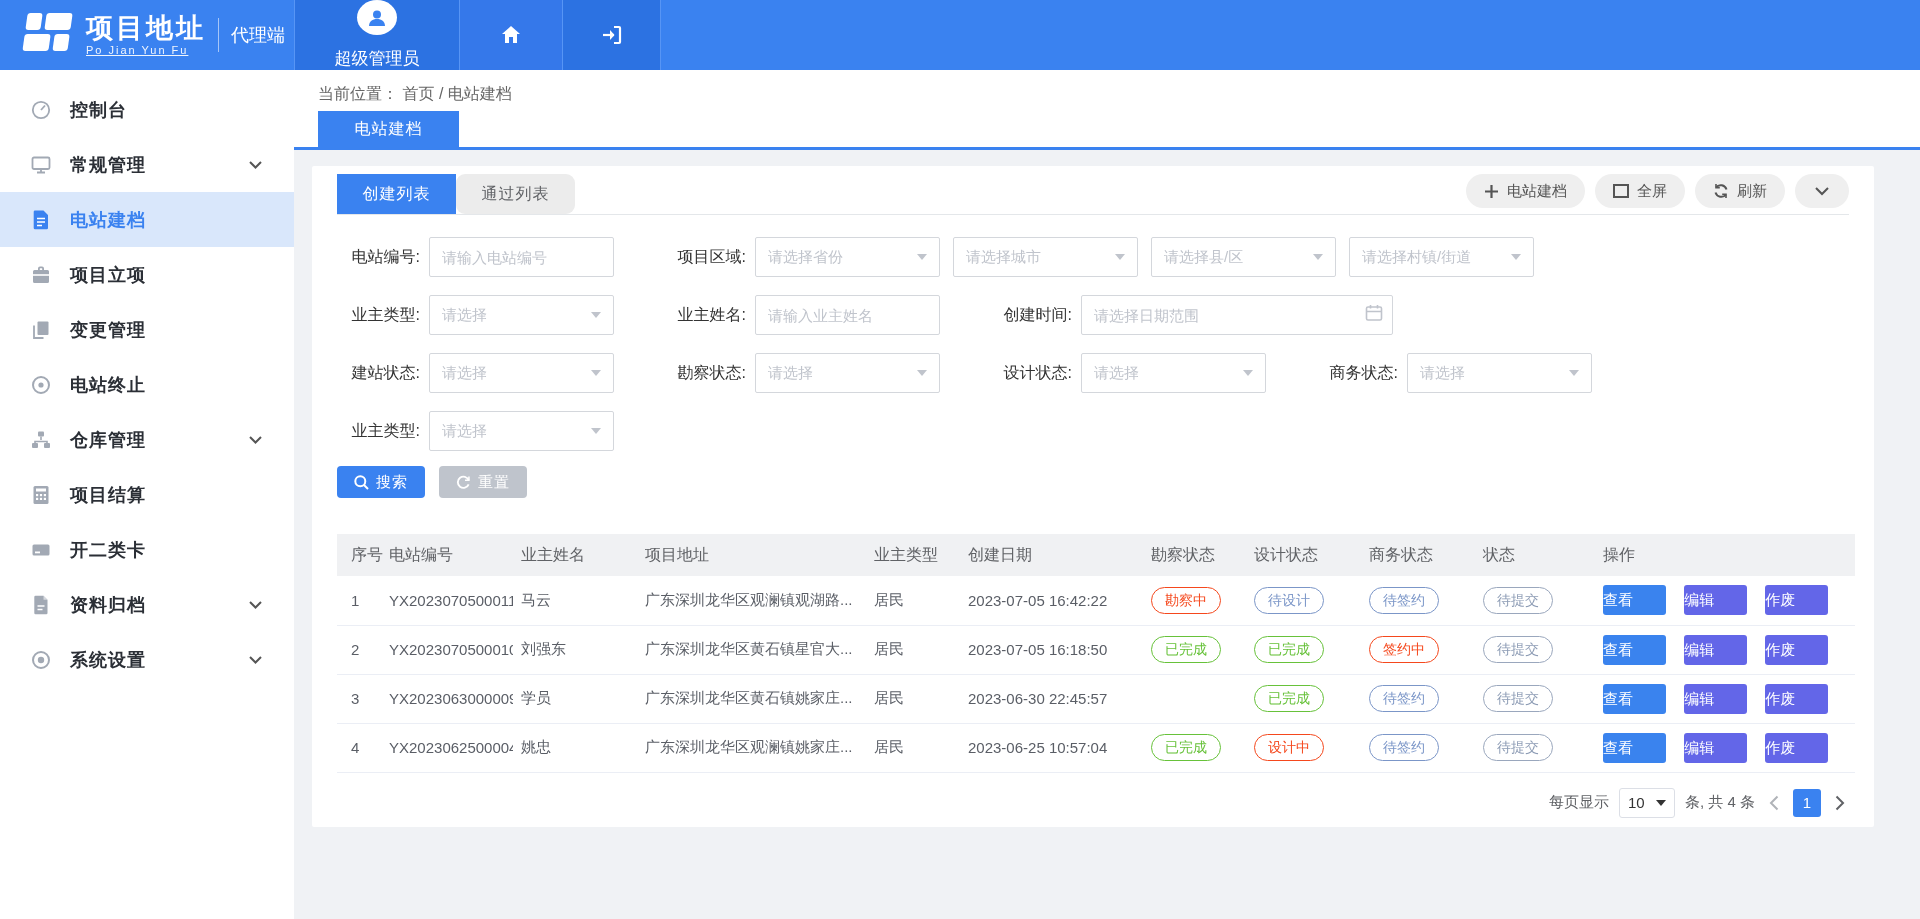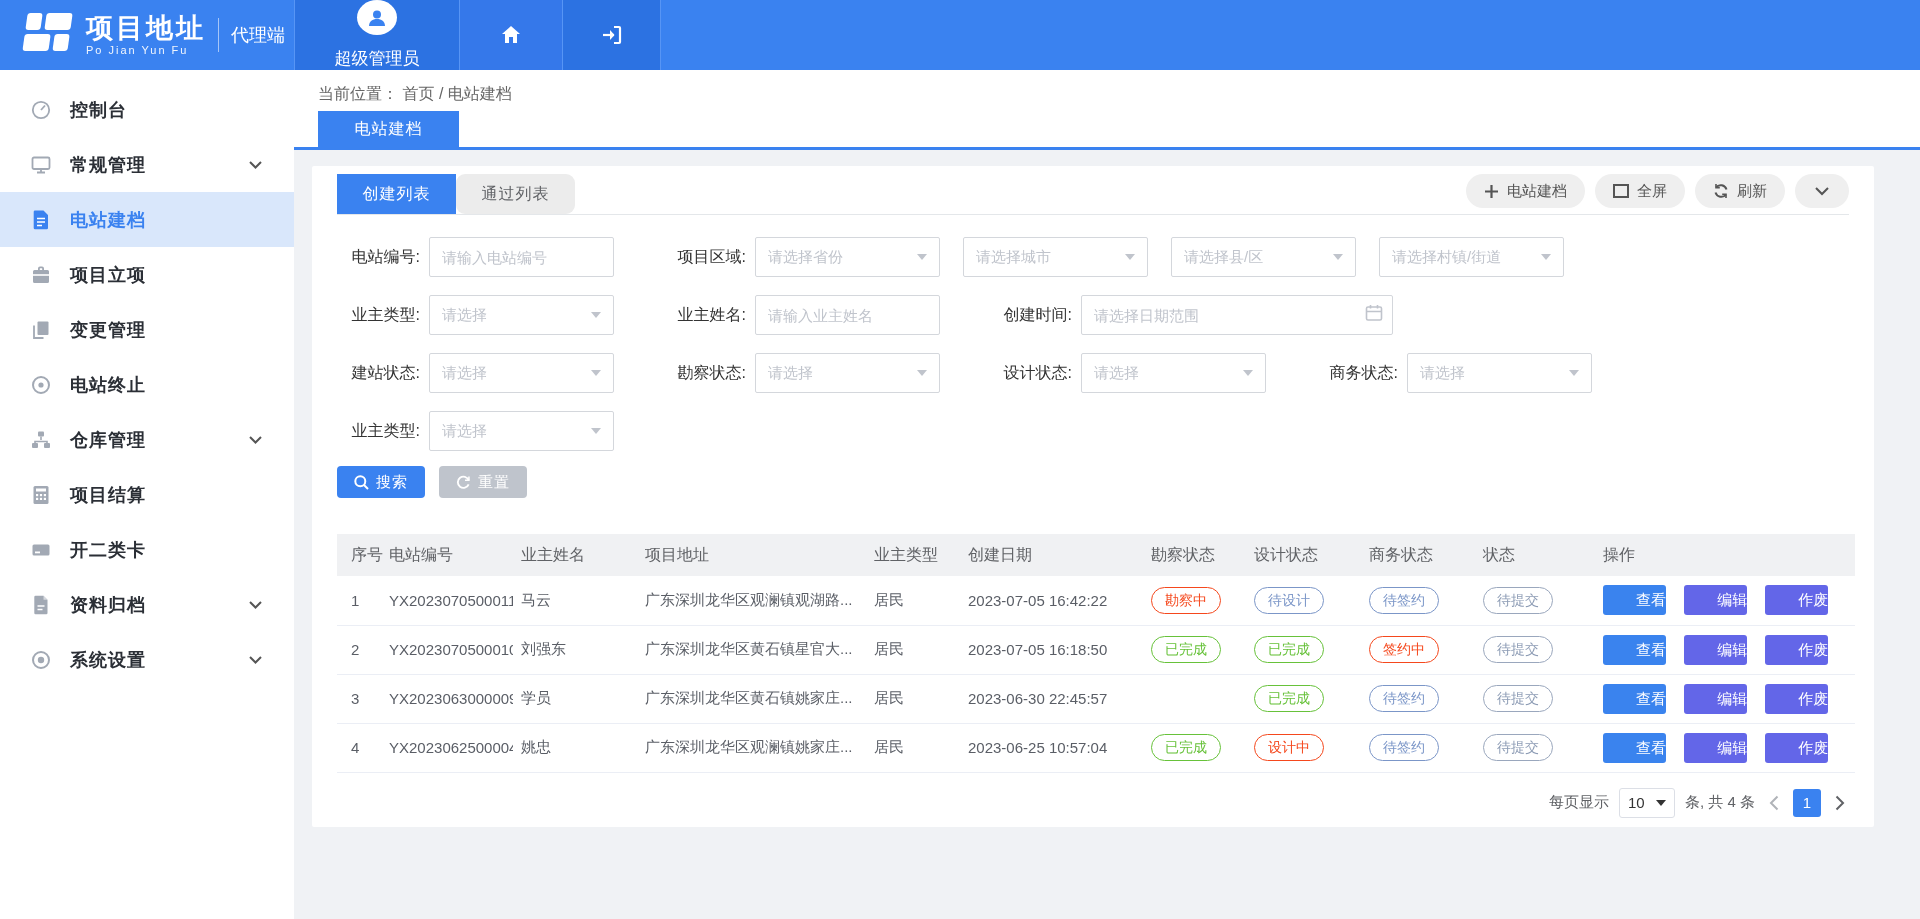--- a/index.html
+++ b/index.html
@@ -4,21 +4,21 @@
 <style>
   * { box-sizing: border-box; margin: 0; padding: 0; }
   html,body { width:1920px; height:919px; overflow:hidden;
     font-family:"Liberation Sans","DejaVu Sans",sans-serif; background:#f0f2f5; color:#333; }
 
   
   .hdr { position:absolute; top:0; left:0; width:1920px; height:70px; background:#3a82f0; display:flex; align-items:stretch; color:#fff; z-index:10; }
   .logo-block { width:294px; display:flex; align-items:center; padding-left:22px; }
   .logo-mark { margin-right:12px; flex:none; }
   .logo-txt .cn { font-size:27px; font-weight:bold; letter-spacing:3px; line-height:1.1; }
-  .logo-txt .en { font-size:11px; letter-spacing:2px; opacity:.92; }
+  .logo-txt .en { font-size:11px; letter-spacing:2px; opacity:.92;text-decoration:underline; }
   .portal { display:flex; align-items:center; border-left:1px solid rgba(255,255,255,.55); padding-left:12px; margin-left:12px; font-size:18px; height:34px; }
   .hdr-block { display:flex; align-items:center; justify-content:center; gap:12px; font-size:17px;flex-direction:column; }
   .hdr-user { width:165px; background:#2c72e2; border-left:1px solid #5795f5; }
   .hdr-home { width:103px; background:#3578ea; border-left:1px solid #5795f5; }
   .hdr-logout { width:99px; background:#2c72e2; border-left:1px solid #5795f5; border-right:1px solid #5795f5; }
   .avatar { width:40px; height:40px; border-radius:50%; background:#fff; display:flex; align-items:center; justify-content:center; }
   .hdr-right { margin-left:auto; display:flex; align-items:center; gap:44px; padding-right:34px; }
   .hdr-nav { display:flex; align-items:center; gap:10px; cursor:pointer; font-size:17px; }
   .circ { width:40px; height:40px; border-radius:50%; background:#fff; display:flex; align-items:center; justify-content:center; }
 
@@ -52,41 +52,41 @@
   
   .filters { padding-top:22px; }
   .f-row { display:flex; align-items:center; height:40px; margin-bottom:18px; }
   .f-label { width:83px; text-align:right; margin-right:9px; font-size:16px; color:#333; flex:none; white-space:nowrap; }
   .f-input { width:185px; height:40px; border:1px solid #d4d7dc; border-radius:2px; padding:0 12px; font-size:15px; color:#333; font-family:Liberation Sans, sans-serif; outline:none; }
   .f-input::placeholder { color:#c0c4cc; }
   .sel { width:185px; height:40px; border:1px solid #d4d7dc; border-radius:2px; display:flex; align-items:center; padding:0 12px; cursor:pointer; background:#fff; }
   .sel .ph { font-size:15px; color:#c0c4cc; flex:1; white-space:nowrap; overflow:hidden; }
   .caret { width:0; height:0; border-left:5px solid transparent; border-right:5px solid transparent; border-top:6px solid #c0c4cc; flex:none; }
   .gap48 { margin-left:49px; }
-  .selgrp { display:flex; gap:23px;justify-content:flex-end; }
+  .selgrp { display:flex; gap:13px;justify-content:flex-end; }
   .date-wrap { position:relative; }
   .date-wrap .f-input { width:312px; padding-right:36px; }
   .date-wrap .cal { position:absolute; right:10px; top:9px; color:#c0c4cc; }
 
   .btn-row { display:flex; gap:14px; margin-top:15px; }
   .btn { height:32px; border:none; border-radius:4px; color:#fff; font-size:15px; display:flex; align-items:center; gap:7px; padding:0 17px; cursor:pointer; font-family:inherit; letter-spacing:1px; }
   .btn-search { background:#3a82f0; }
   .btn-reset { background:#bfc4cc; }
 
   
   table { width:1512px; border-collapse:collapse; margin-top:36px; table-layout:fixed; }
   thead th { background:#f0f1f3; height:42px; font-size:16px; color:#606266; font-weight:400; text-align:left; padding:0 8px; white-space:nowrap; }
   tbody td { height:49px; font-size:15px; color:#5a5e66; border-bottom:1px solid #ebeef5; padding:0 8px; white-space:nowrap; overflow:hidden; }
   th:first-child, td:first-child { padding-left:14px; }
   .badge { display:inline-block; border:1px solid; border-radius:14px; padding:4px 13px; font-size:14px; line-height:1.2; background:#fff; }
   .badge-warn { color:#f5481d; border-color:#f5481d; }
   .badge-done { color:#67c23a; border-color:#67c23a; }
   .badge-blue { color:#7b96c8; border-color:#7b96c8; }
   .badge-gray { color:#8d9cb5; border-color:#9aa7bd; }
-  .act { display:inline-block; width:63px; height:30px; line-height:30px; text-align:right; border:none; border-radius:3px; color:#fff; font-size:15px; cursor:pointer; font-family:Liberation Serif, serif; margin-right:14px; }
+  .act { display:inline-block; width:63px; height:30px; line-height:30px; text-align:left; border:none; border-radius:3px; color:#fff; font-size:15px; cursor:pointer; font-family:Liberation Serif, serif; margin-right:14px; }
   .act-view { background:#3a83ee; }
   .act-other { background:#6366e8; }
 
   
   .pager { display:flex; align-items:center; justify-content:flex-end; gap:10px; margin-top:15px; font-size:15px; color:#606266; }
   .pp-sel { width:56px; height:30px; border:1px solid #dcdfe6; border-radius:3px; display:flex; align-items:center; justify-content:space-between; padding:0 8px; cursor:pointer; color:#333; }
   .pg-arrow { background:none; border:none; cursor:pointer; display:flex; align-items:center; padding:0 4px; }
   .pg-num { width:28px; height:28px; background:#3a82f0; color:#fff; border-radius:3px; display:flex; align-items:center; justify-content:center; font-size:15px; cursor:pointer; }
 </style>
 </head>

